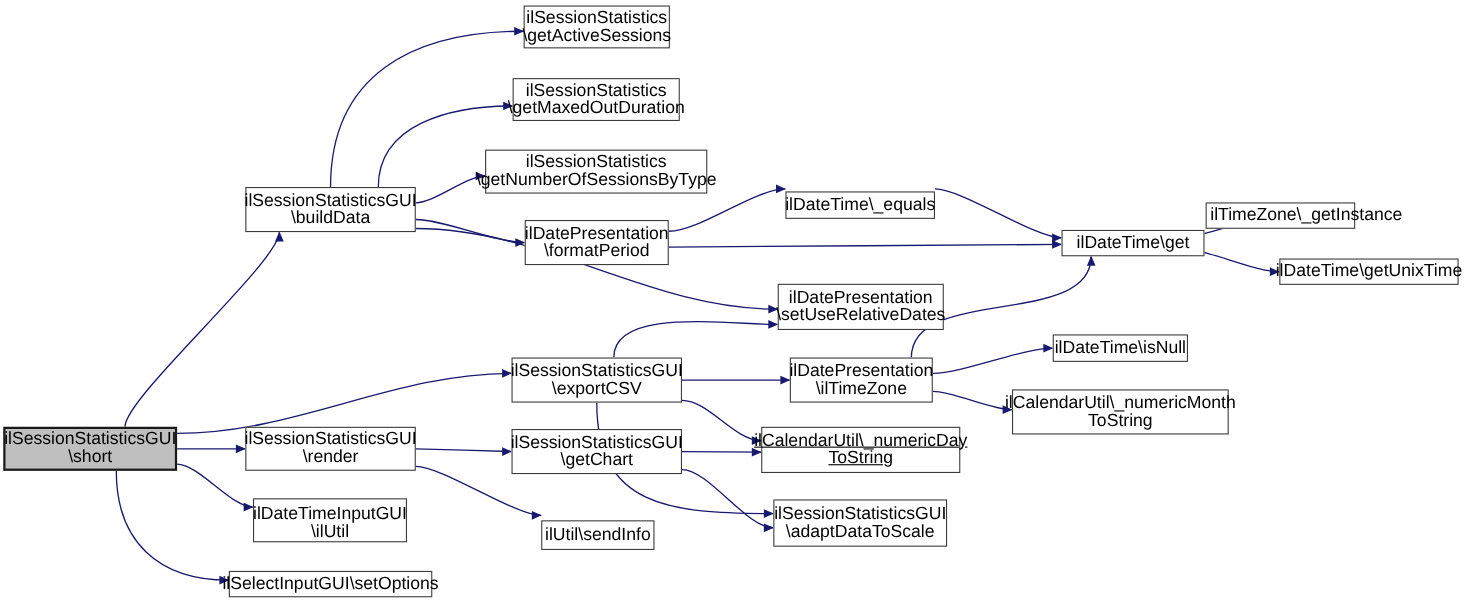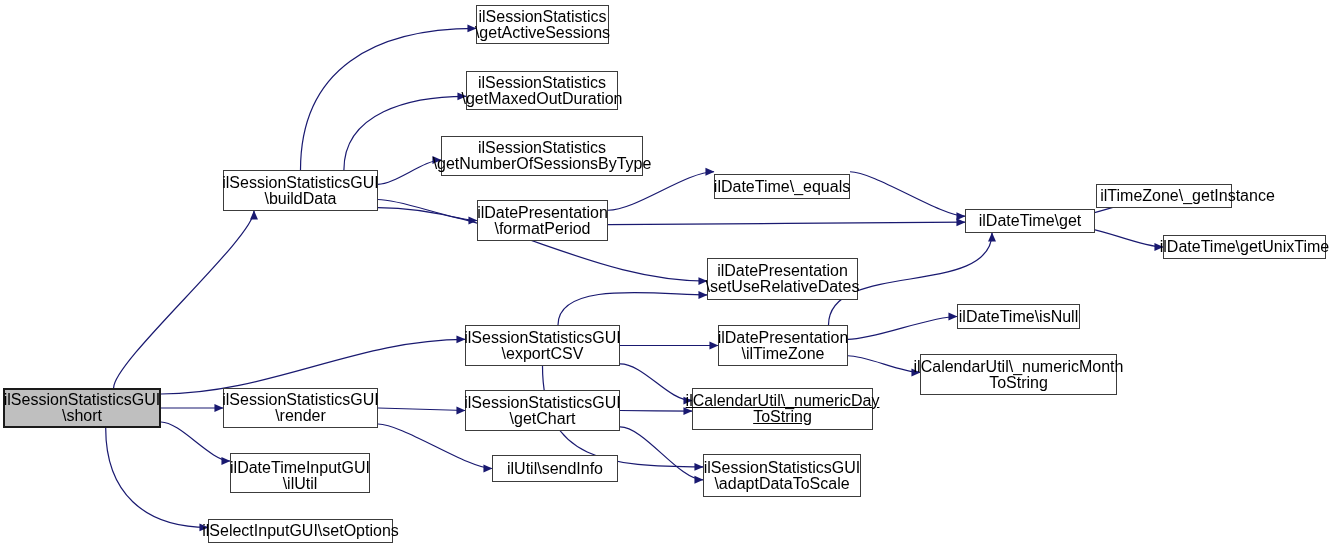--- a/index.html
+++ b/index.html
@@ -146,21 +146,21 @@
       <div class="line">ToString</div>
     </div>
     <div class="node" style="left: 223px; top: 388px; width: 155px; height: 40px;">
       <div class="line">ilSessionStatisticsGUI</div>
       <div class="line">\render</div>
     </div>
     <div class="node" style="left: 465px; top: 390px; width: 155px; height: 41px;">
       <div class="line">ilSessionStatisticsGUI</div>
       <div class="line">\getChart</div>
     </div>
-    <div class="node" style="left: 492px; top: 455px; width: 126px; height: 27px;">
+    <div class="node" style="left: 492px; top: 473px; width: 103px; height: 27px;">
       <div class="line">ilUtil\sendInfo</div>
     </div>
     <div class="node" style="left: 703px; top: 454px; width: 158px; height: 43px;">
       <div class="line">ilSessionStatisticsGUI</div>
       <div class="line">\adaptDataToScale</div>
     </div>
     <div class="node" style="left: 230px; top: 453px; width: 140px; height: 40px; justify-content: flex-end;">
       <div class="line">ilDateTimeInputGUI</div>
       <div class="line">\ilUtil</div>
     </div>

